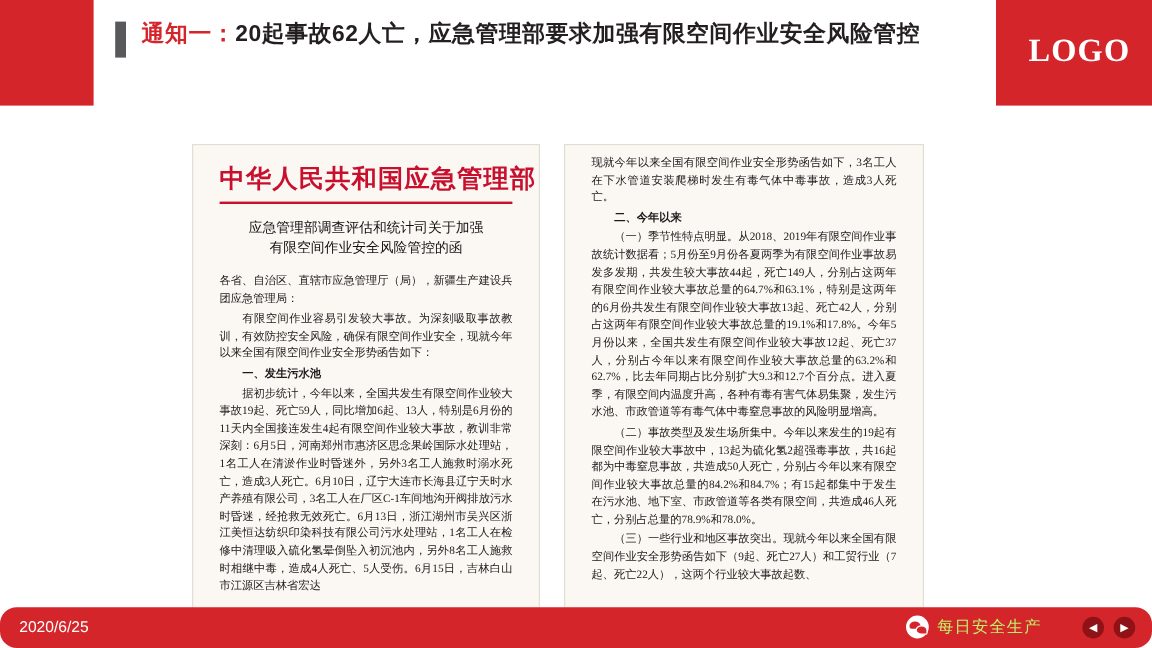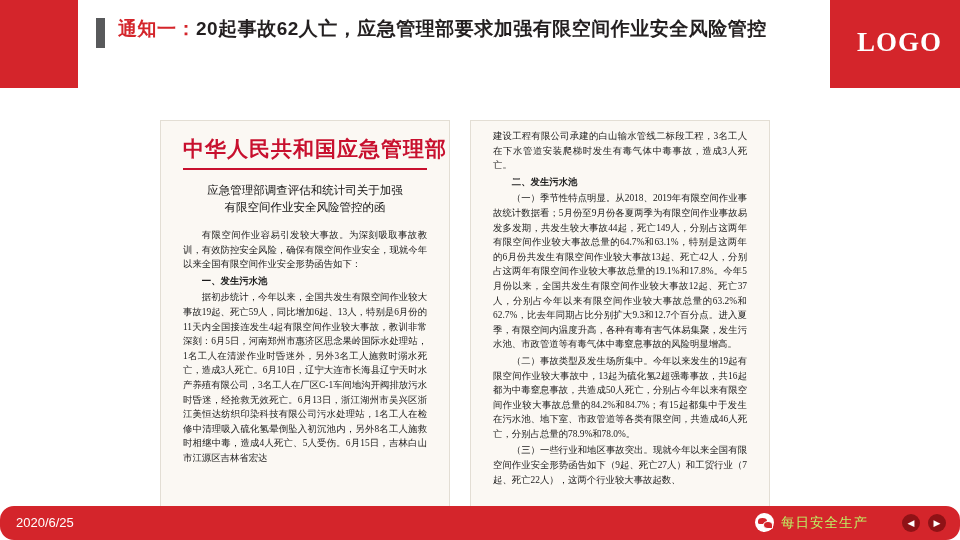--- a/index.html
+++ b/index.html
@@ -237,28 +237,29 @@
 
   <div class="doc-area">
 
     <div class="page page-left">
       <div class="masthead">中华人民共和国应急管理部</div>
       <div class="masthead-rule"></div>
       <div class="doc-title">
         <div>应急管理部调查评估和统计司关于加强</div>
         <div>有限空间作业安全风险管控的函</div>
       </div>
+      <p class="doc-p no-indent">各省、自治区、直辖市应急管理厅（局），新疆生产建设兵团应急管理局：</p>
       <p class="doc-p">有限空间作业容易引发较大事故。为深刻吸取事故教训，有效防控安全风险，确保有限空间作业安全，现就今年以来全国有限空间作业安全形势函告如下：</p>
       <p class="doc-p section">一、发生污水池</p>
       <p class="doc-p">据初步统计，今年以来，全国共发生有限空间作业较大事故19起、死亡59人，同比增加6起、13人，特别是6月份的11天内全国接连发生4起有限空间作业较大事故，教训非常深刻：6月5日，河南郑州市惠济区思念果岭国际水处理站，1名工人在清淤作业时昏迷外，另外3名工人施救时溺水死亡，造成3人死亡。6月10日，辽宁大连市长海县辽宁天时水产养殖有限公司，3名工人在厂区C-1车间地沟开阀排放污水时昏迷，经抢救无效死亡。6月13日，浙江湖州市吴兴区浙江美恒达纺织印染科技有限公司污水处理站，1名工人在检修中清理吸入硫化氢晕倒坠入初沉池内，另外8名工人施救时相继中毒，造成4人死亡、5人受伤。6月15日，吉林白山市江源区吉林省宏达</p>
     </div>
 
     <div class="page page-right">
-      <p class="doc-p no-indent">建设工程有限公司承建的白山输水管线二标段工程，3名工人在下水管道安装爬梯时发生有毒气体中毒事故，造成3人死亡。</p>
-      <p class="doc-p section">二、发生污水池</p>
+      <p class="doc-p no-indent">现就今年以来全国有限空间作业安全形势函告如下，3名工人在下水管道安装爬梯时发生有毒气体中毒事故，造成3人死亡。</p>
+      <p class="doc-p section">二、今年以来</p>
       <p class="doc-p">（一）季节性特点明显。从2018、2019年有限空间作业事故统计数据看；5月份至9月份各夏两季为有限空间作业事故易发多发期，共发生较大事故44起，死亡149人，分别占这两年有限空间作业较大事故总量的64.7%和63.1%，特别是这两年的6月份共发生有限空间作业较大事故13起、死亡42人，分别占这两年有限空间作业较大事故总量的19.1%和17.8%。今年5月份以来，全国共发生有限空间作业较大事故12起、死亡37人，分别占今年以来有限空间作业较大事故总量的63.2%和62.7%，比去年同期占比分别扩大9.3和12.7个百分点。进入夏季，有限空间内温度升高，各种有毒有害气体易集聚，发生污水池、市政管道等有毒气体中毒窒息事故的风险明显增高。</p>
       <p class="doc-p">（二）事故类型及发生场所集中。今年以来发生的19起有限空间作业较大事故中，13起为硫化氢2超强毒事故，共16起都为中毒窒息事故，共造成50人死亡，分别占今年以来有限空间作业较大事故总量的84.2%和84.7%；有15起都集中于发生在污水池、地下室、市政管道等各类有限空间，共造成46人死亡，分别占总量的78.9%和78.0%。</p>
       <p class="doc-p">（三）一些行业和地区事故突出。现就今年以来全国有限空间作业安全形势函告如下（9起、死亡27人）和工贸行业（7起、死亡22人），这两个行业较大事故起数、</p>
     </div>
 
   </div>
 
   <div class="footer">
     <div class="footer-date">2020/6/25</div>
     <div class="footer-brand">

